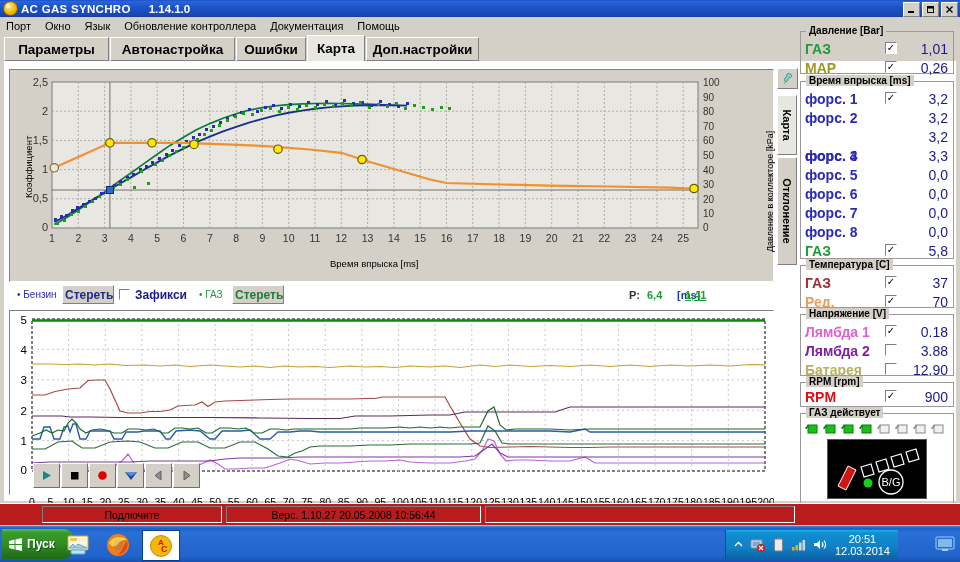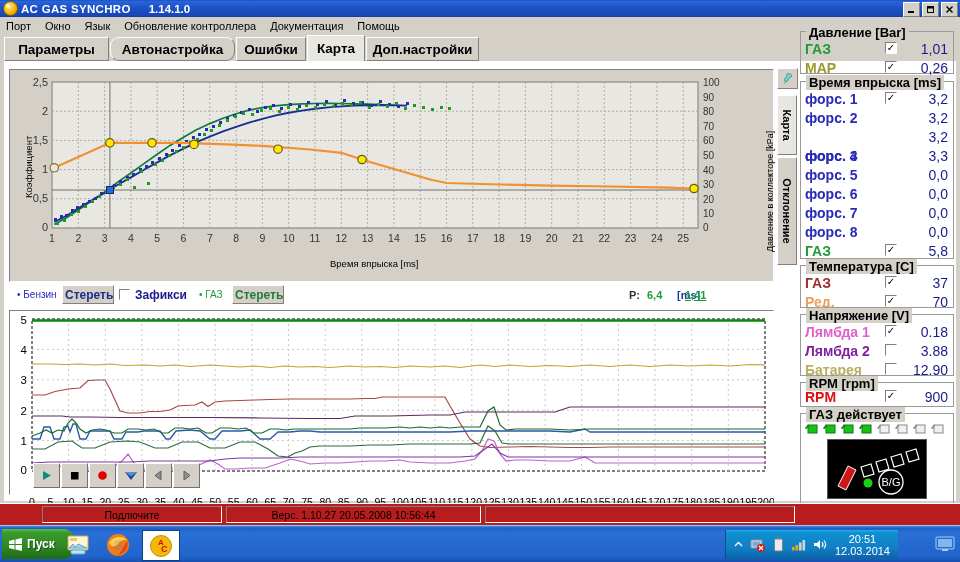--- a/index.html
+++ b/index.html
@@ -78,21 +78,21 @@
     display:flex;align-items:center;justify-content:center;}
   .vtab span{transform:rotate(90deg);white-space:nowrap;font-size:11px;font-weight:bold;}
   .pinbtn{position:absolute;left:773px;top:6px;width:21px;height:21px;background:#d4d0c8;
     border:1px solid;border-color:#fff #808080 #808080 #fff;
     display:flex;align-items:center;justify-content:center;box-sizing:border-box;}
 
   
   .rpanel{position:absolute;left:800px;top:31px;width:156px;height:487px;}
   .grp{position:absolute;left:0;width:154px;border:1px solid #9a9a9a;box-sizing:border-box;}
   .grp-title{position:absolute;top:-7px;left:5px;background:#d4d0c8;padding:0 3px;
-    font-size:13px;font-weight:bold;color:#000;white-space:nowrap;}
+    font-size:10px;font-weight:bold;color:#000;white-space:nowrap;}
   .row{position:relative;height:19px;display:flex;align-items:center;}
   .rlabel{position:absolute;left:4px;font-size:14px;font-weight:bold;white-space:nowrap;}
   .rchk{position:absolute;left:84px;top:3px;width:12px;height:12px;background:#fff;
     border:1px solid;border-color:#808080 #fff #fff #808080;box-sizing:border-box;
     font-size:10px;line-height:10px;text-align:center;color:#000;}
   .rval{position:absolute;right:5px;font-size:14px;color:#1a1a8c;font-weight:normal;white-space:nowrap;}
   .ind{width:15px;height:13px;position:relative;}
 
   
   .statusbar{position:absolute;left:0;top:503px;width:960px;height:22px;background:#b91c1c;
@@ -152,21 +152,21 @@
     <span>Порт</span>
     <span>Окно</span>
     <span>Язык</span>
     <span>Обновление контроллера</span>
     <span>Документация</span>
     <span>Помощь</span>
   </div>
 
   <div class="tabstrip">
     <div class="tab" style="left:0px;width:105px;">Параметры</div>
-    <div class="tab" style="left:106px;width:125px;border-radius:9px;">Автонастройка</div>
+    <div class="tab" style="left:106px;width:125px;">Автонастройка</div>
     <div class="tab" style="left:232px;width:70px;">Ошибки</div>
     <div class="tab sel" style="left:303px;width:58px;">Карта</div>
     <div class="tab" style="left:362px;width:113px;">Доп.настройки</div>
   </div>
 
   <div class="client">
 
     <div class="topchart">
       <svg class="plotwrap" width="763" height="211" viewBox="0 0 763 211">
         <rect x="0" y="0" width="763" height="211" fill="#d4d0c8"></rect>

